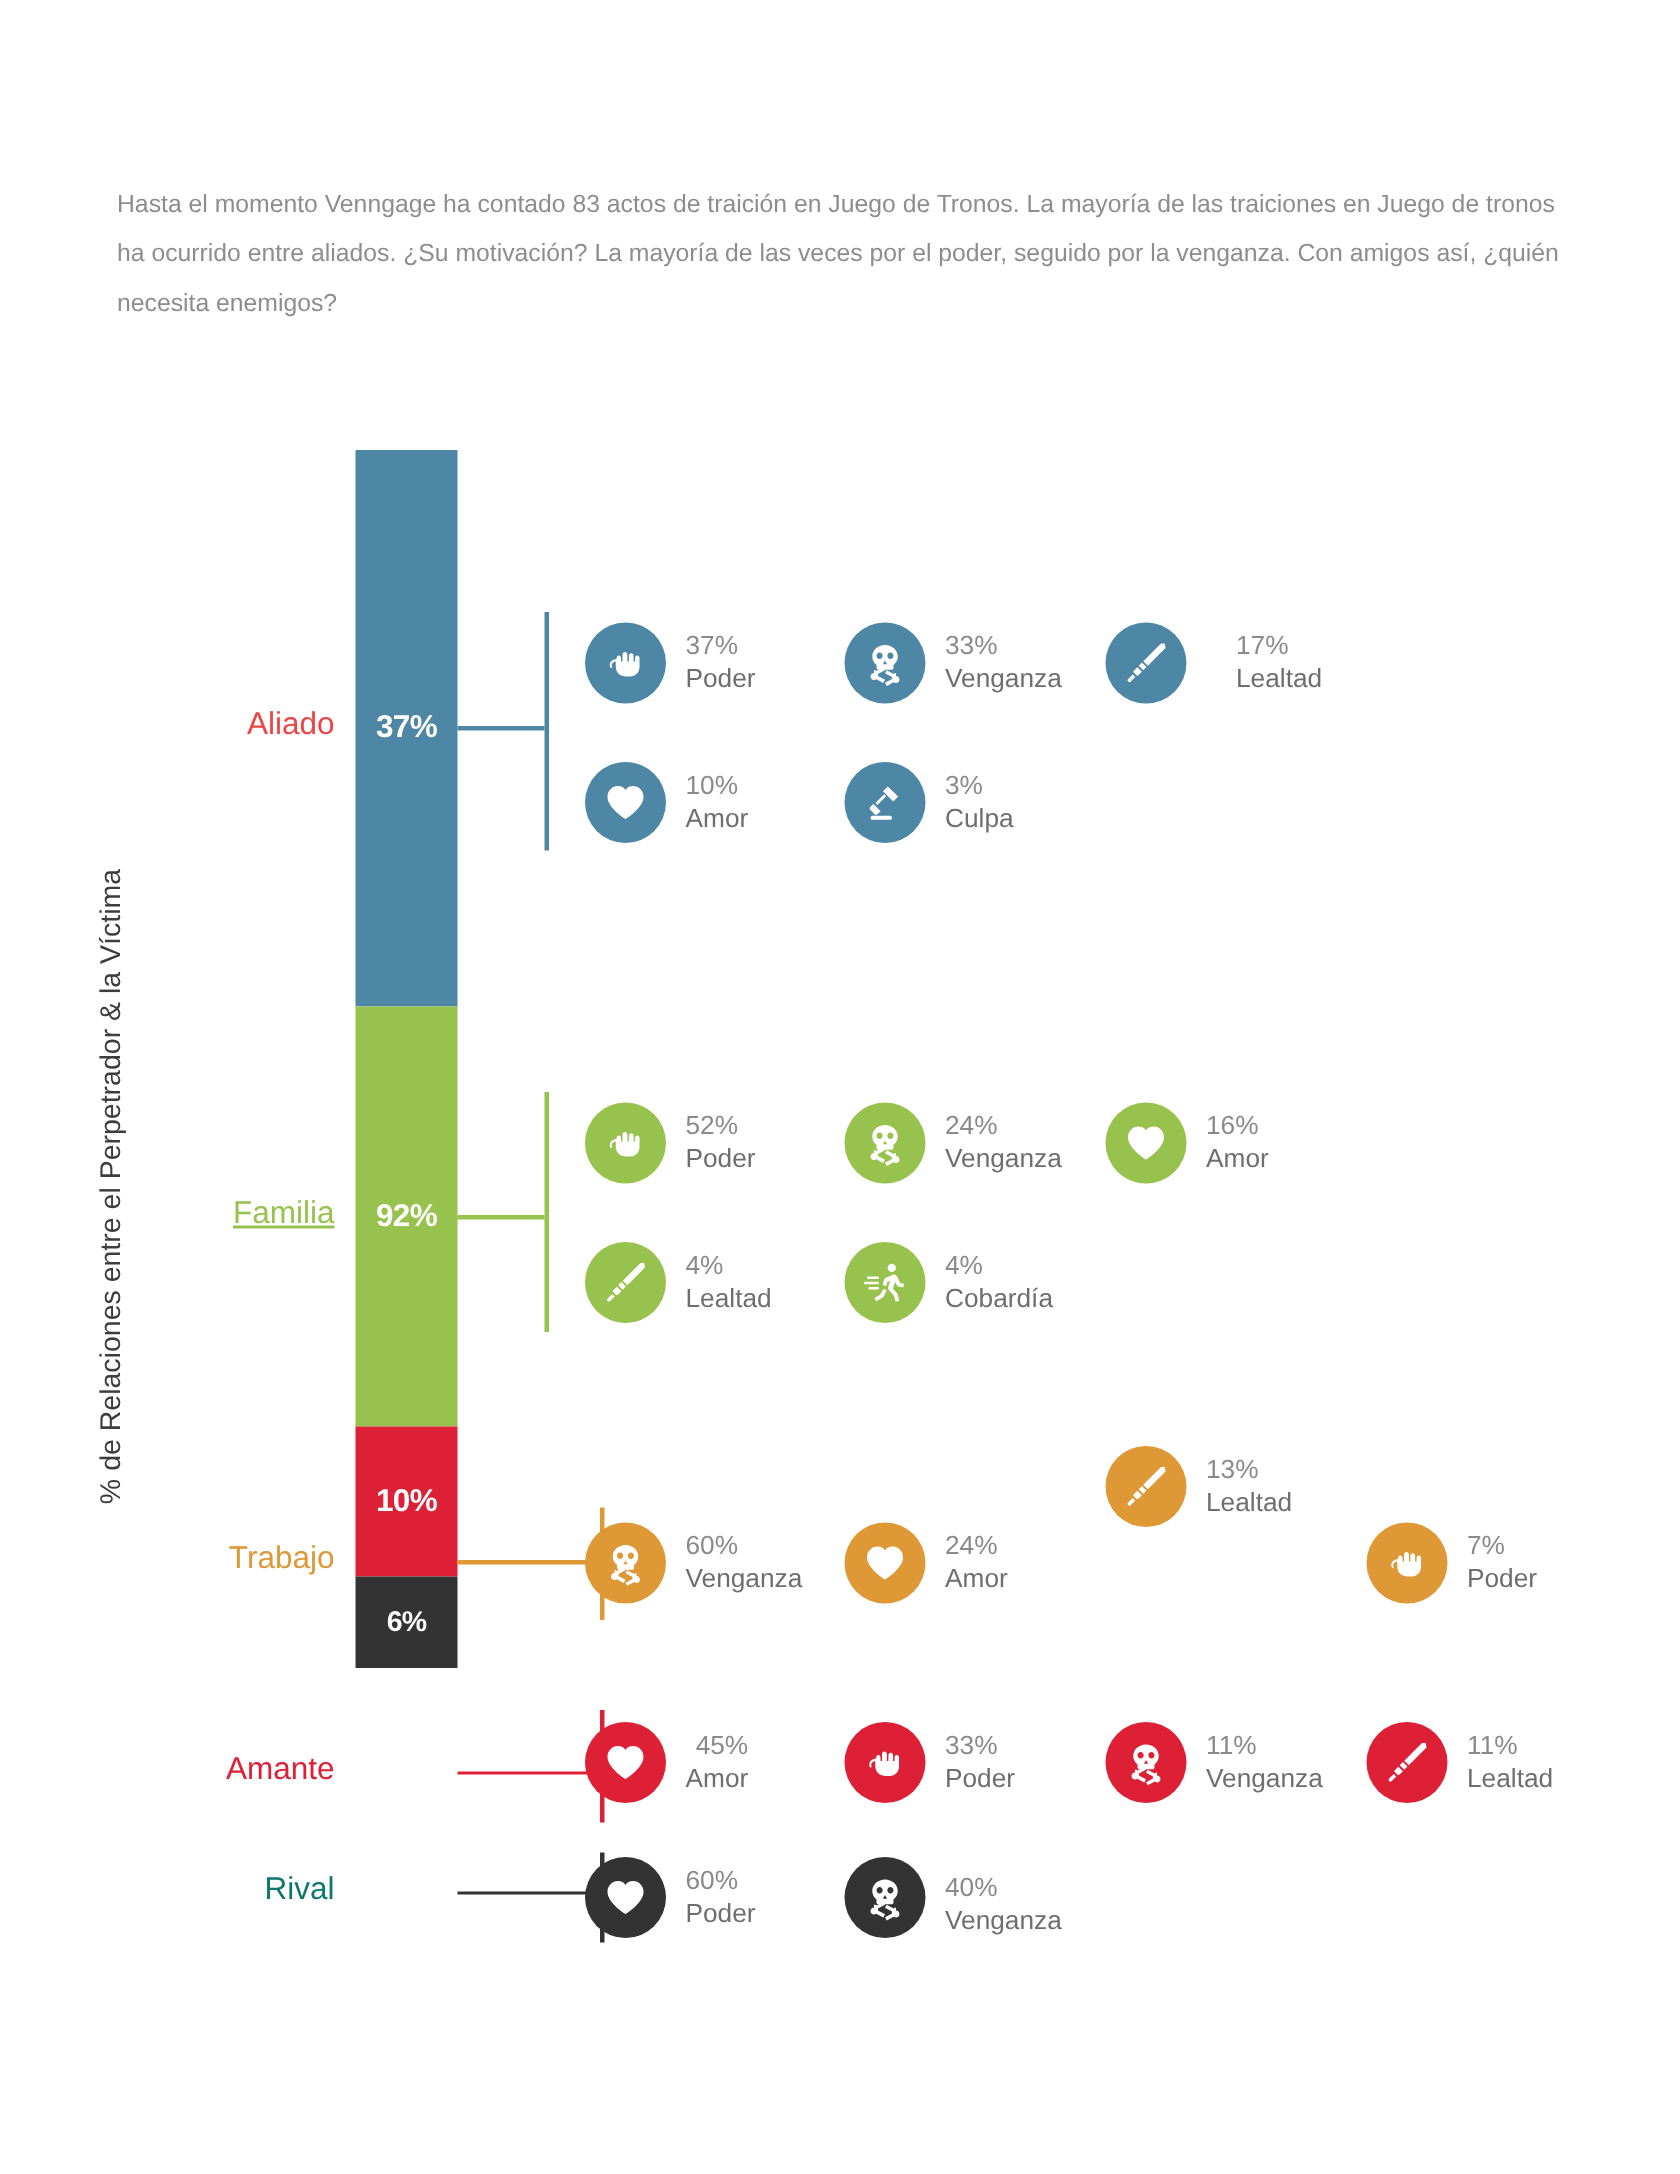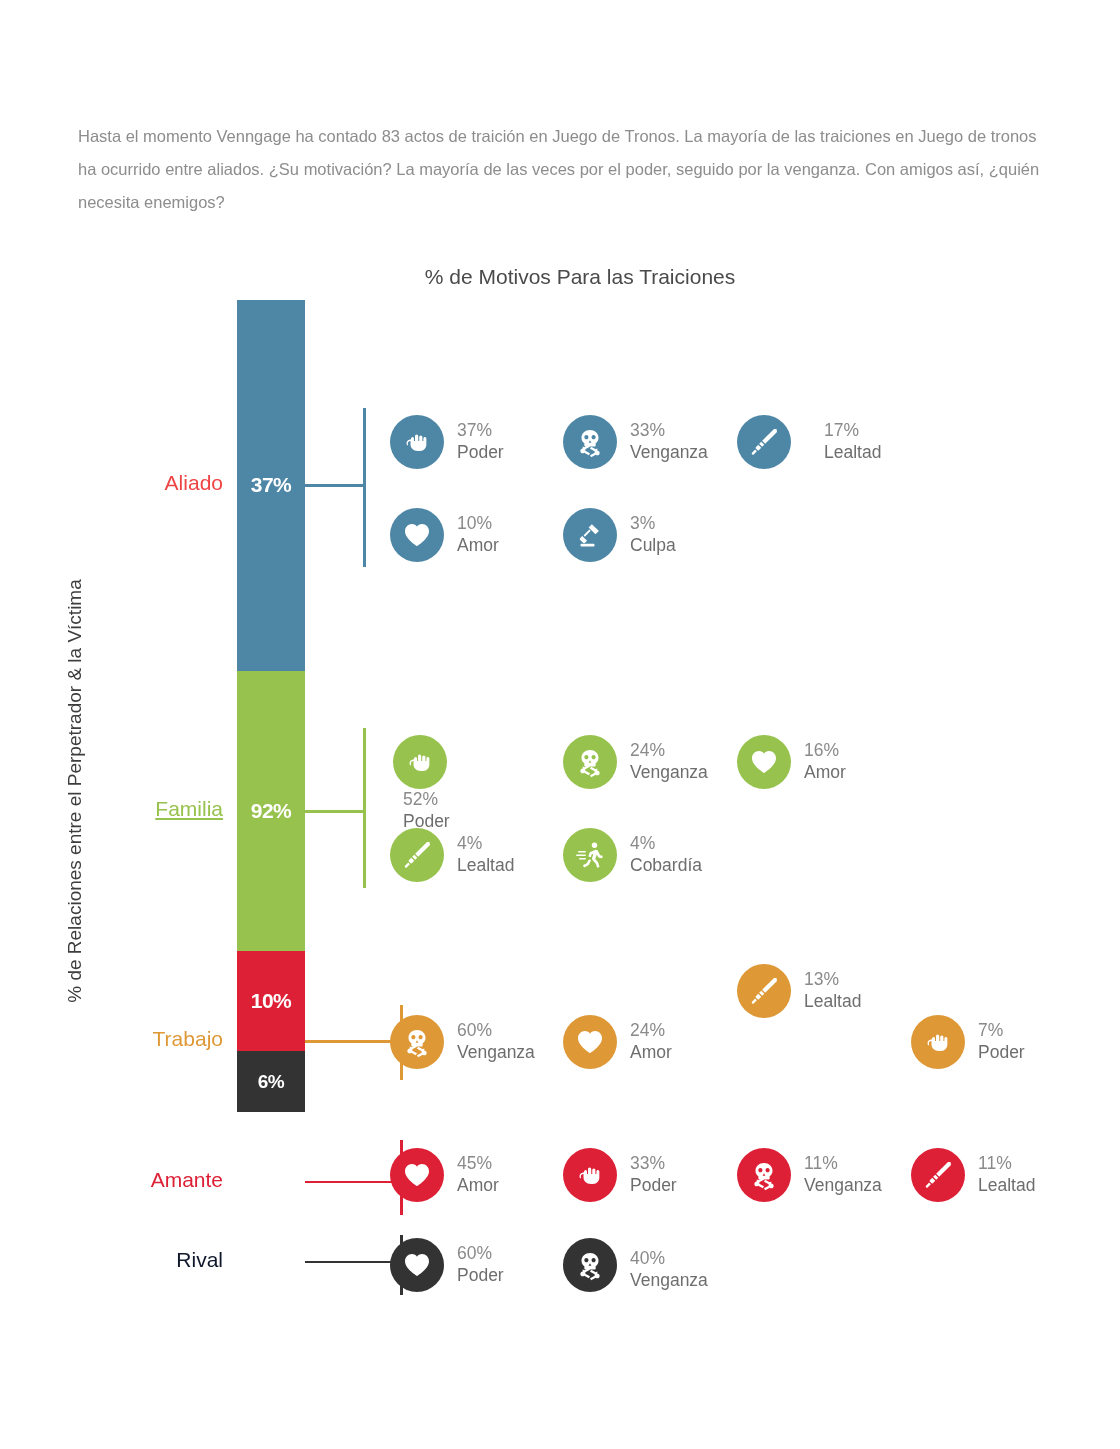--- a/index.html
+++ b/index.html
@@ -68,29 +68,28 @@
   
   .footer { position: absolute; left: 0; top: 1355px; width: 1120px; height: 60px; }
 </style>
 </head>
 <body>
 
 <div class="page">
 
   <p class="subtitle">Hasta el momento Venngage ha contado 83 actos de traición en Juego de Tronos. La mayoría de las traiciones en Juego de tronos ha ocurrido entre aliados. ¿Su motivación? La mayoría de las veces por el poder, seguido por la venganza. Con amigos así, ¿quién necesita enemigos?</p>
 
-  <div class="chart-title">% de Motivos Para las Traiciones</div>
   <div class="yaxis-label">% de Relaciones entre el Perpetrador &amp; la Víctima</div>
 
   <div class="cat-wrap" id="cat-wrap">
       <div class="cat-label" style="top: 171px; color: #ef4444;">Aliado</div>
       <div class="cat-label" style="top: 497.03px; color: rgb(151, 194, 77); text-decoration: underline;">Familia</div>
       <div class="cat-label" style="top: 727.495px; color: rgb(222, 152, 54);">Trabajo</div>
       <div class="cat-label" style="top: 867.778px; color: rgb(221, 32, 53);">Amante</div>
-      <div class="cat-label" style="top: 947.939px; color: #0f172a;">Rival</div>
+      <div class="cat-label" style="top: 947.939px; color: #0f766e;">Rival</div>
     </div>
   <div class="bar-col" id="bar-col">
       <div class="seg" style="height: 370.747px; background: rgb(78, 135, 166);">
         <span class="seg-val">37%</span>
       </div>
       <div class="seg" style="height: 280.566px; background: rgb(151, 194, 77);">
         <span class="seg-val">92%</span>
       </div>
       <div class="seg" style="height: 100.202px; background: rgb(221, 32, 53);">
         <span class="seg-val">10%</span>
@@ -167,21 +166,21 @@
             <path d="M42.9 17.7l-2.3 2.3 6.3 6.3 2.3-2.3-6.3-6.3z"></path>
             <path d="M16.5 33.9l-4.2 4.2c-1 1-1 2.7 0 3.7l5.9 5.9c1 1 2.7 1 3.7 0l4.2-4.2-9.6-9.6z"></path>
             <rect x="13" y="49.5" width="28" height="5.5" rx="2"></rect>
           </svg>
         </div>
         <div class="itxt">
           <span class="pct">3%</span>
           <span class="lab">Culpa</span>
         </div>
       </div>
-      <div class="item" style="left: 390px; top: 735px; flex-direction: column;">
+      <div class="item" style="left: 390px; top: 735px;">
         <div class="circle" style="background: rgb(151, 194, 77);">
           <svg viewBox="0 0 64 64">
             <path d="M20 26c0-2 1-4 3-4 2 0 3 1.6 3 3.6V30h2v-9c0-2.2 1.3-3.8 3.2-3.8 2 0 3.3 1.6 3.3 3.8v9h2v-7.4c0-2.1 1.3-3.7 3.2-3.7 1.9 0 3.1 1.5 3.1 3.6V30h2v-4.6c0-2 1.2-3.4 2.9-3.4 1.8 0 3 1.5 3 3.6v11.5c0 7.2-4.9 12.9-12.6 12.9h-4.3C24.6 50 19 44.3 19 36.6V30c-3.4.5-5.4 2.4-5.4 5 0 .9.3 1.8.8 2.6l-2 1.4c-.9-1.3-1.4-2.8-1.4-4.3 0-4.4 3.6-7.5 9-8.1V26z"></path>
           </svg>
         </div>
         <div class="itxt">
           <span class="pct">52%</span>
           <span class="lab">Poder</span>
         </div>
       </div>
@@ -279,21 +278,21 @@
         <div class="circle" style="background: rgb(222, 152, 54);">
           <svg viewBox="0 0 64 64">
             <path d="M20 26c0-2 1-4 3-4 2 0 3 1.6 3 3.6V30h2v-9c0-2.2 1.3-3.8 3.2-3.8 2 0 3.3 1.6 3.3 3.8v9h2v-7.4c0-2.1 1.3-3.7 3.2-3.7 1.9 0 3.1 1.5 3.1 3.6V30h2v-4.6c0-2 1.2-3.4 2.9-3.4 1.8 0 3 1.5 3 3.6v11.5c0 7.2-4.9 12.9-12.6 12.9h-4.3C24.6 50 19 44.3 19 36.6V30c-3.4.5-5.4 2.4-5.4 5 0 .9.3 1.8.8 2.6l-2 1.4c-.9-1.3-1.4-2.8-1.4-4.3 0-4.4 3.6-7.5 9-8.1V26z"></path>
           </svg>
         </div>
         <div class="itxt">
           <span class="pct">7%</span>
           <span class="lab">Poder</span>
         </div>
       </div>
-      <div class="item" style="left: 390px; top: 1148px;">
+      <div class="item" style="left: 390px; top: 1148px; text-align: right;">
         <div class="circle" style="background: rgb(221, 32, 53);">
           <svg viewBox="0 0 64 64">
             <path d="M32 54S8 39.6 8 24.3C8 16.4 14.2 10 21.9 10c4.4 0 8.4 2.1 10.1 5.4C33.7 12.1 37.7 10 42.1 10 49.8 10 56 16.4 56 24.3 56 39.6 32 54 32 54z"></path>
           </svg>
         </div>
         <div class="itxt">
           <span class="pct">45%</span>
           <span class="lab">Amor</span>
         </div>
       </div>

